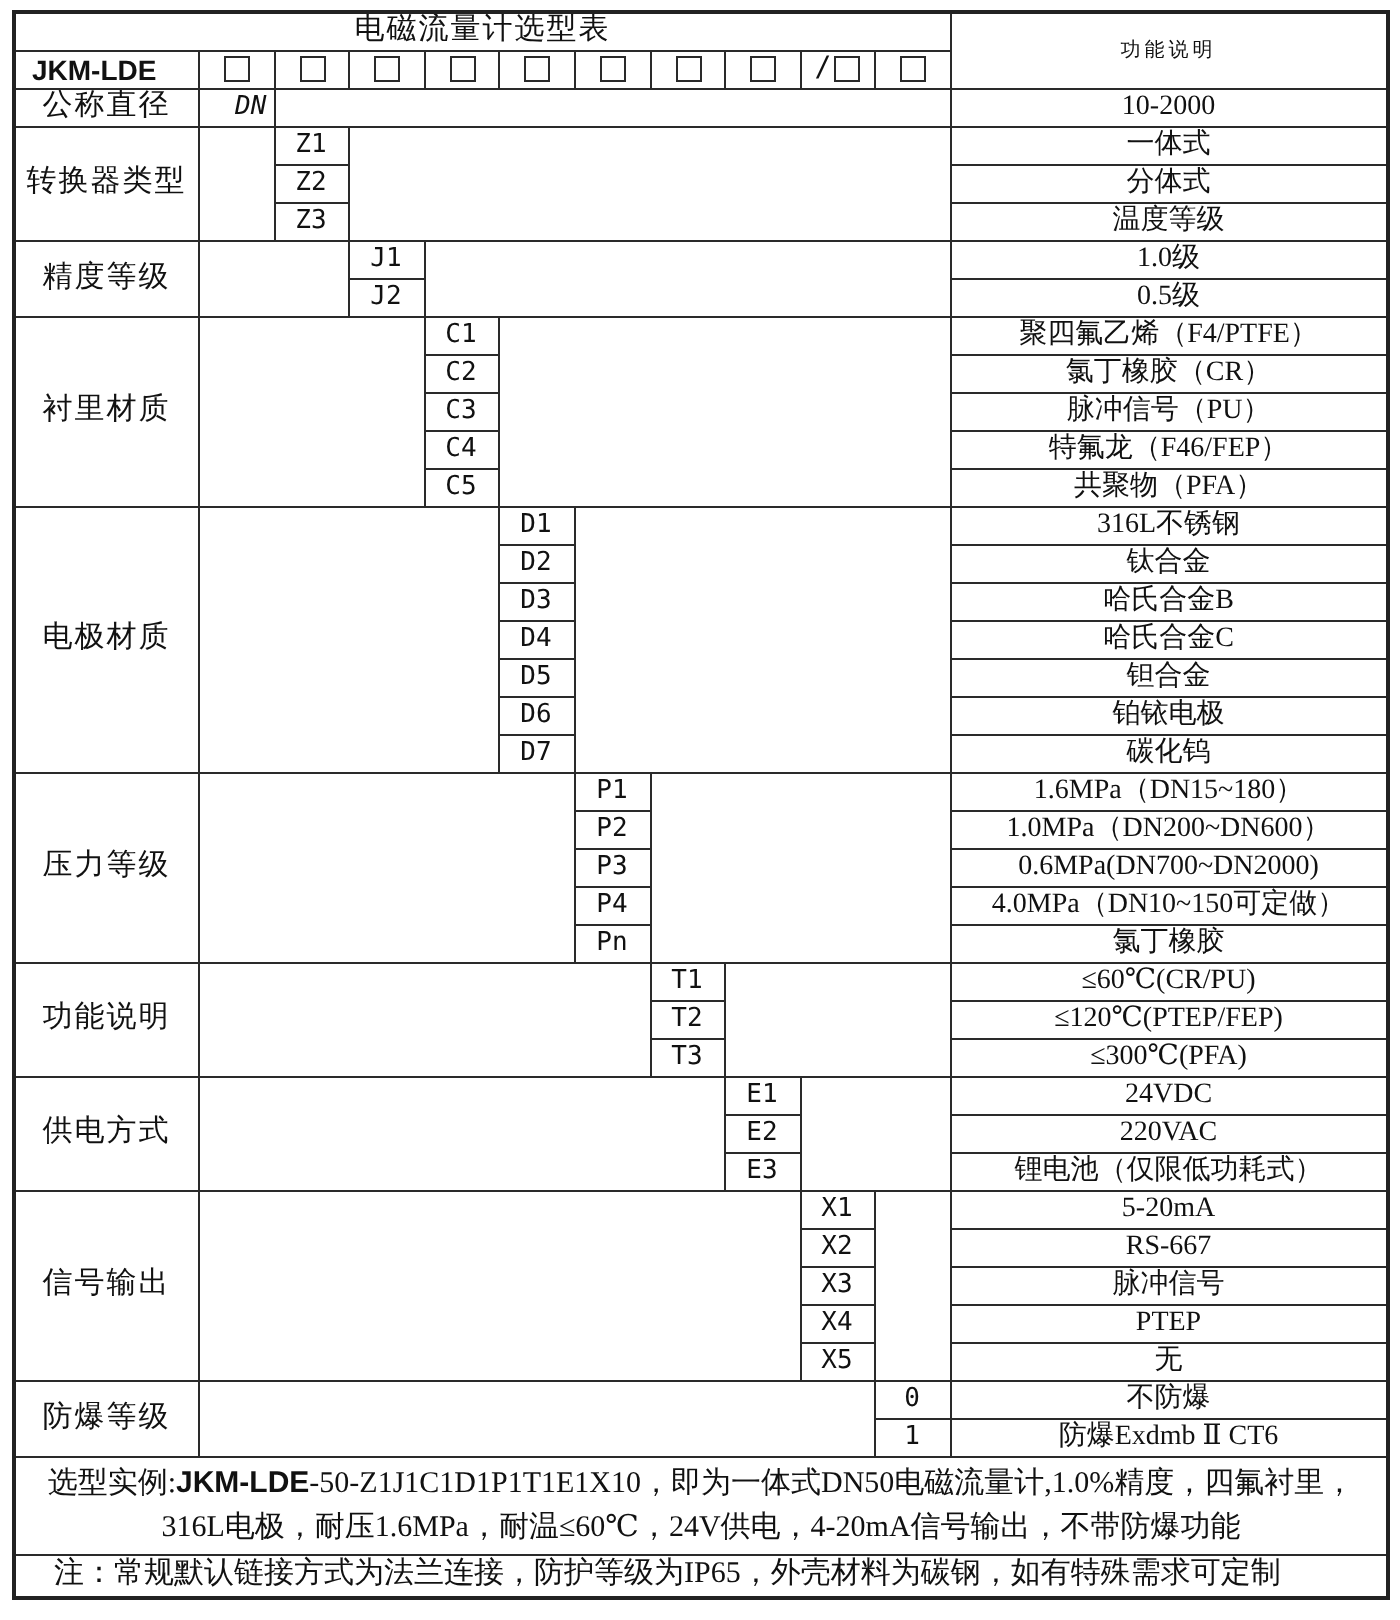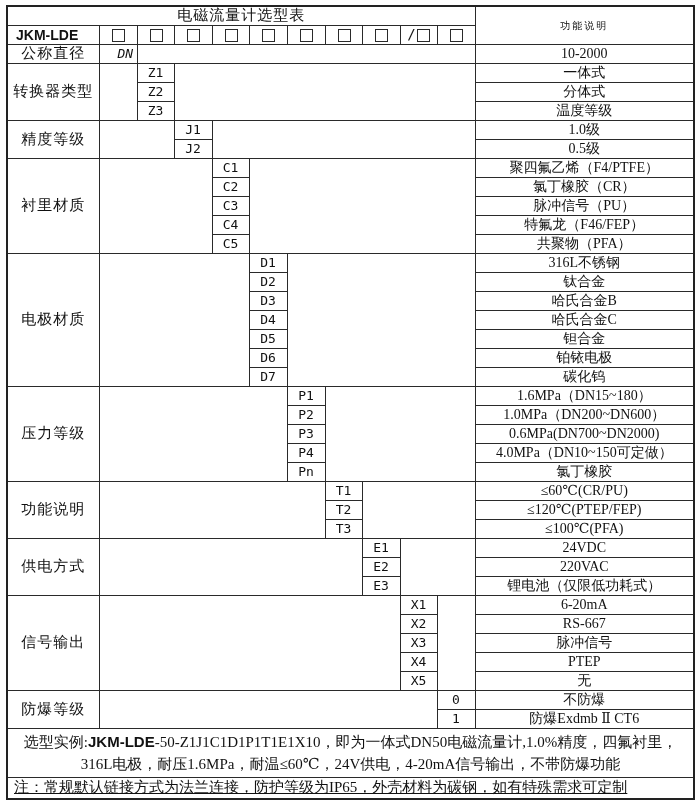--- a/index.html
+++ b/index.html
@@ -13,21 +13,21 @@
   td.model{font-family:"Liberation Sans","DejaVu Sans",sans-serif;font-weight:bold;
            text-align:left;padding-left:8px;font-size:14px;}
   td.code{font-family:"DejaVu Sans Mono","Liberation Mono",monospace;font-size:13px;}
   td.code.left{text-align:left;padding-left:18px;font-style:italic;}
   td.desc{font-size:14px;}
   td.filler{background:#fff;}
   .cbx{display:inline-block;width:11px;height:11px;border:1.5px solid #2a2a2a;vertical-align:middle;margin-top:-2px;}
   .slash{font-family:"DejaVu Sans Mono","Liberation Mono",monospace;font-size:14px;margin-right:1px;}
   td.ex{height:46px;white-space:normal;text-align:center;font-size:15px;line-height:1.45;padding:1px 3px;}
   td.ex b{font-family:"Liberation Sans","DejaVu Sans",sans-serif;}
-  td.note{height:20px;white-space:nowrap;text-align:left;font-size:15px;padding-left:6px;text-decoration:underline;}
+  td.note{height:20px;white-space:nowrap;text-align:left;font-size:15px;padding-left:19px;}
 </style>
 </head>
 <body>
 
 <table>
   <colgroup>
     <col style="width:92px">
       <col style="width:38px">
       <col style="width:37px">
       <col style="width:38px">
@@ -182,21 +182,21 @@
     <td class="code">T1</td>
     <td class="filler" rowspan="3" colspan="3"></td>
     <td class="desc">≤60℃(CR/PU)</td>
   </tr>
   <tr>
         <td class="code">T2</td>
         <td class="desc">≤120℃(PTEP/FEP)</td>
       </tr>
   <tr>
         <td class="code">T3</td>
-        <td class="desc">≤100℃(PFA)</td>
+        <td class="desc">≤300℃(PFA)</td>
       </tr>
 
   <tr>
     <td class="lbl" rowspan="3">供电方式</td>
     <td class="filler" rowspan="3" colspan="7"></td>
     <td class="code">E1</td>
     <td class="filler" rowspan="3" colspan="2"></td>
     <td class="desc">24VDC</td>
   </tr>
   <tr>
@@ -206,21 +206,21 @@
   <tr>
         <td class="code">E3</td>
         <td class="desc">锂电池（仅限低功耗式）</td>
       </tr>
 
   <tr>
     <td class="lbl" rowspan="5">信号输出</td>
     <td class="filler" rowspan="5" colspan="8"></td>
     <td class="code">X1</td>
     <td class="filler" rowspan="5"></td>
-    <td class="desc">6-20mA</td>
+    <td class="desc">5-20mA</td>
   </tr>
   <tr>
         <td class="code">X2</td>
         <td class="desc">RS-667</td>
       </tr>
   <tr>
         <td class="code">X3</td>
         <td class="desc">脉冲信号</td>
       </tr>
   <tr>

